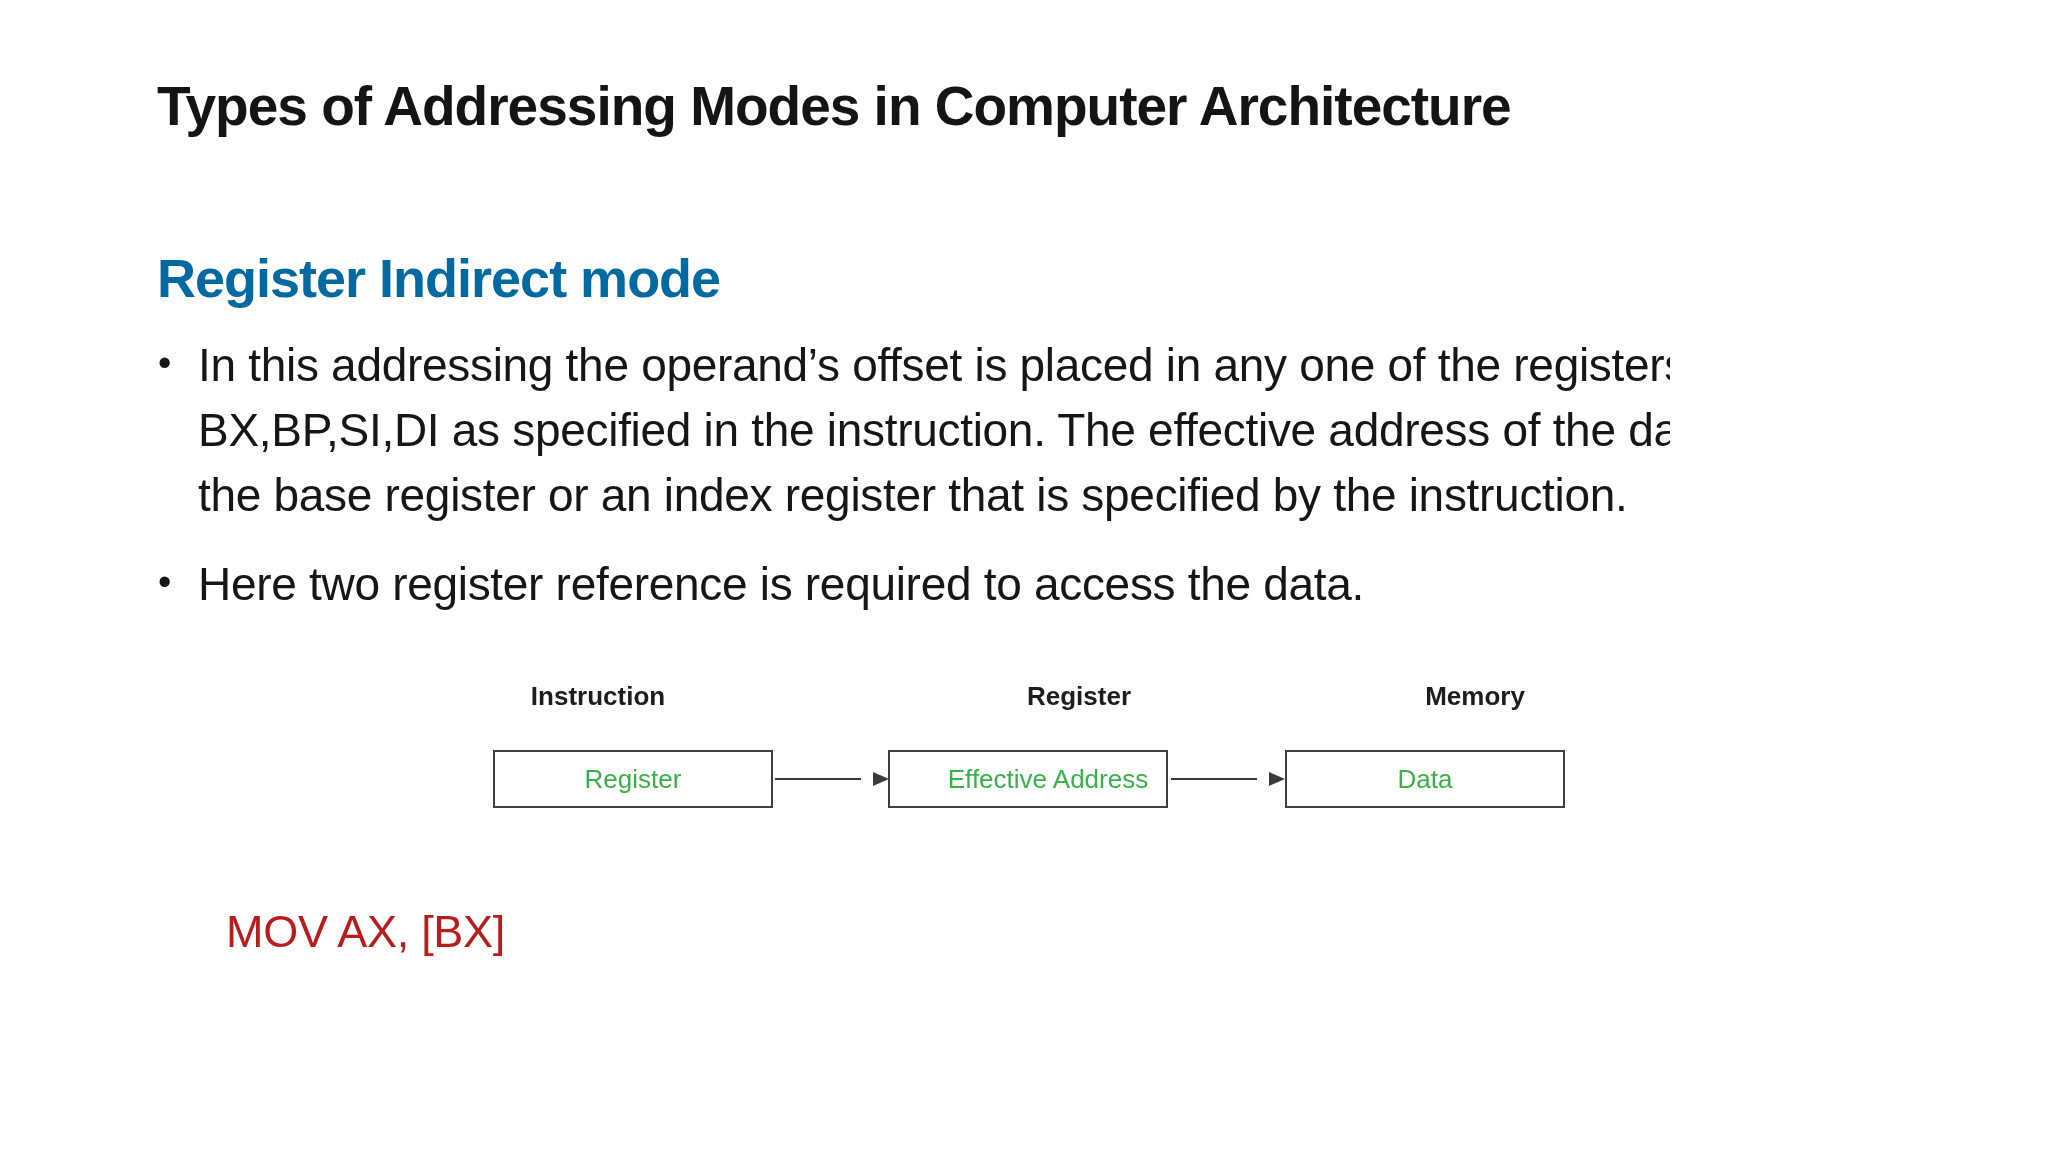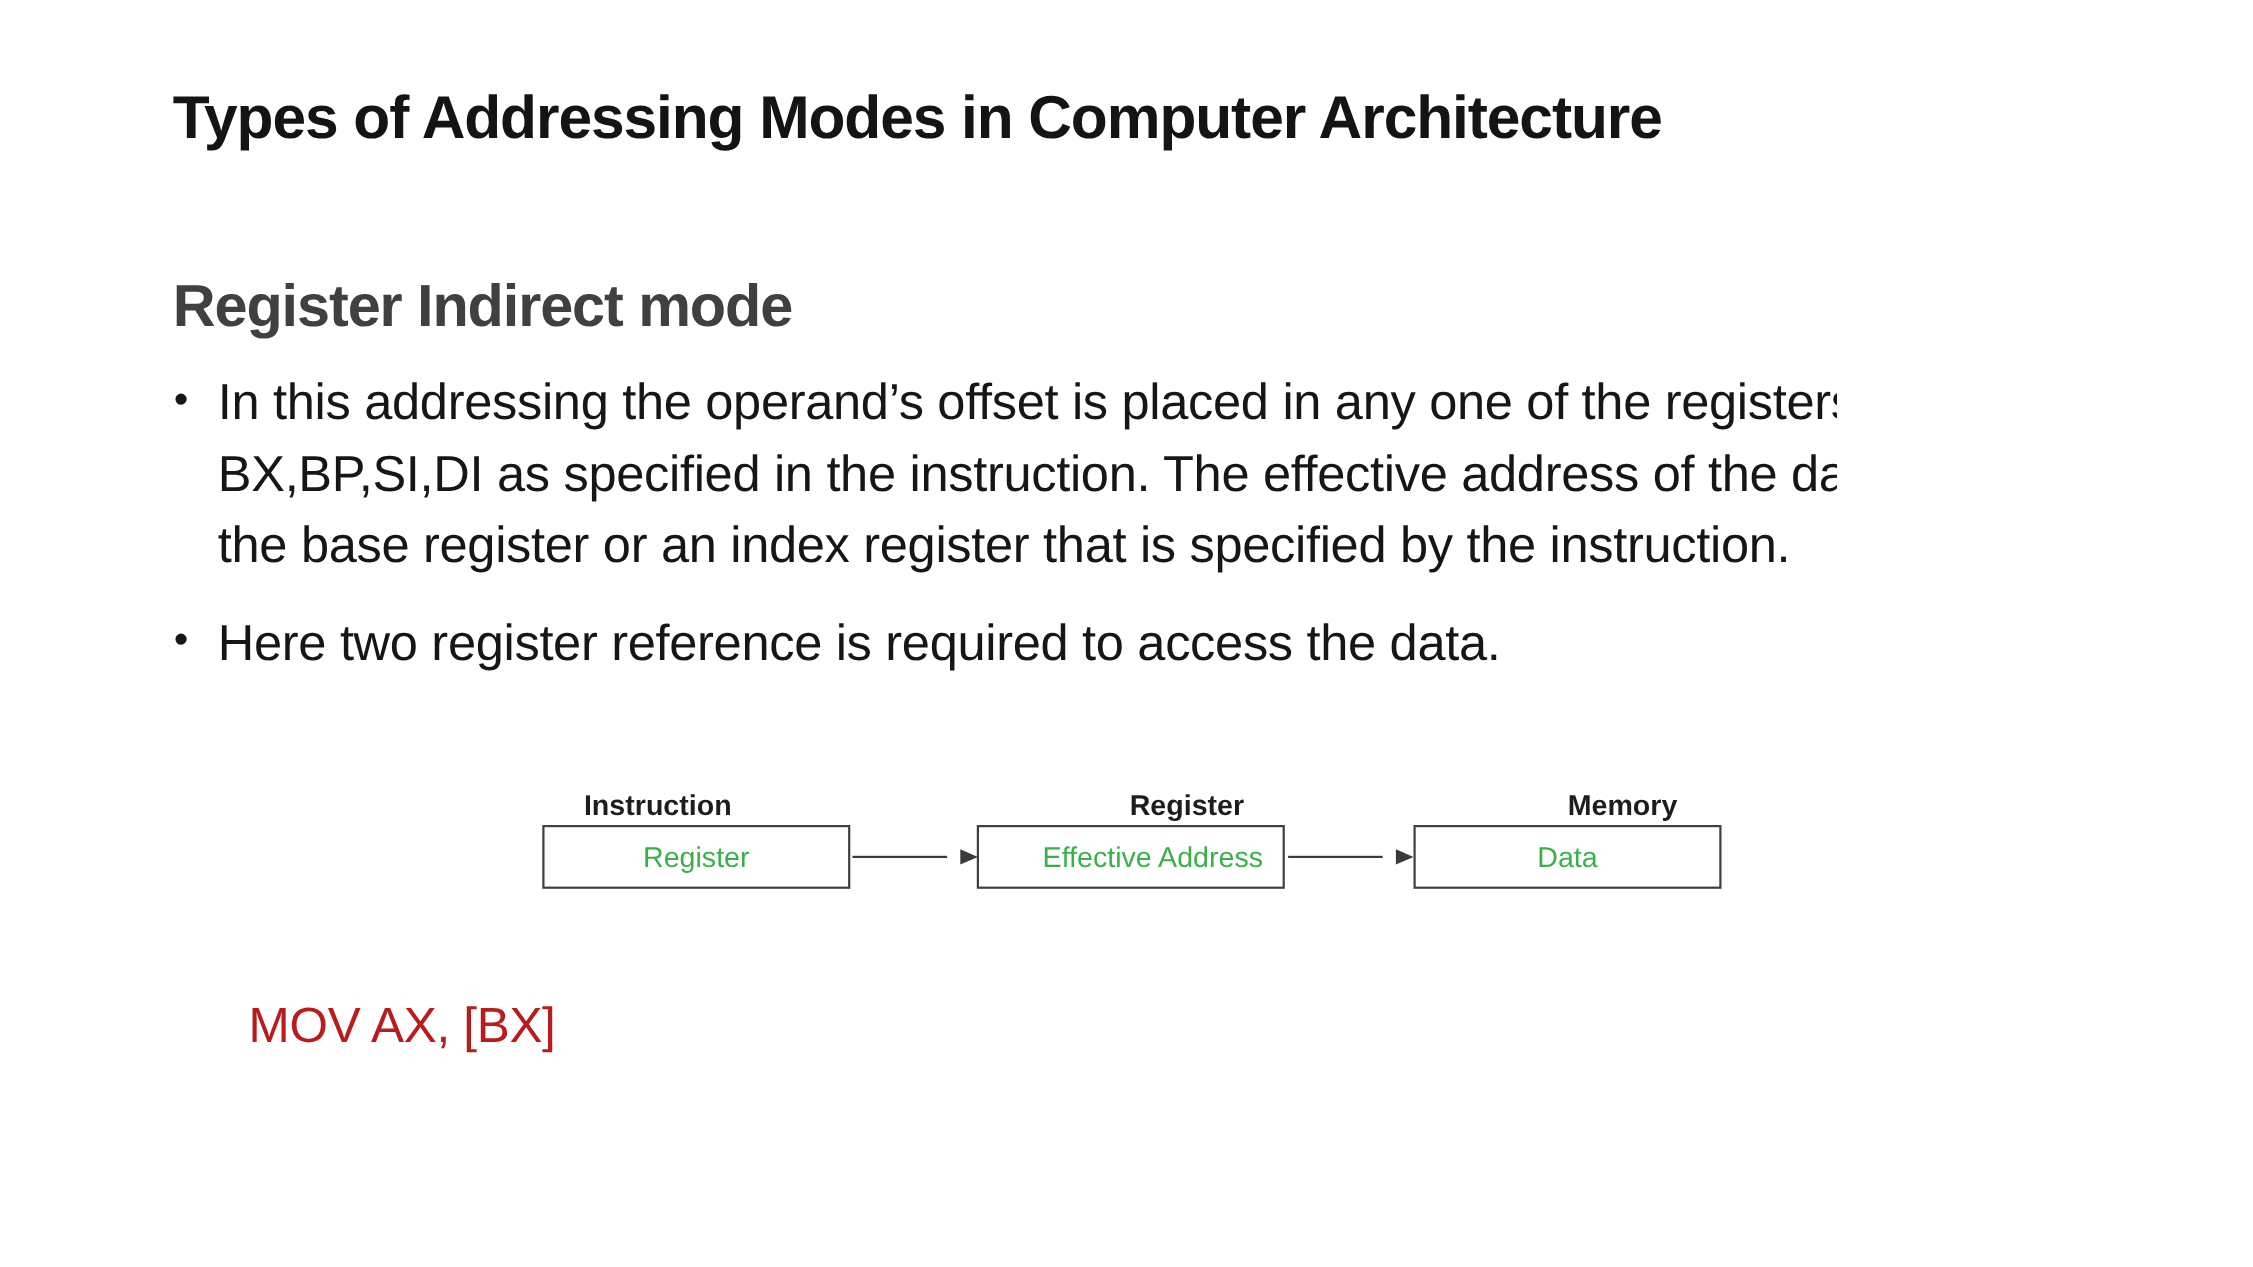--- a/index.html
+++ b/index.html
@@ -29,21 +29,21 @@
   }
   .heading {
     position: absolute;
     left: 157px;
     top: 247px;
     margin: 0;
     font-size: 54px;
     font-weight: 700;
     letter-spacing: -1px;
     white-space: nowrap;
-    color: #404040;
+    color: #0369a1;
   }
   .bullets {
     position: absolute;
     left: 158px;
     top: 333px;
     width: 1700px;
     margin: 0;
     padding: 0;
     list-style: none;
     font-size: 46px;
@@ -65,21 +65,21 @@
     font-size: 38px;
   }
   
   .diagram {
     position: absolute;
     left: 0;
     top: 0;
   }
   .dg-label {
     position: absolute;
-    top: 717px;
+    top: 681px;
     width: 280px;
     text-align: center;
     font-size: 26px;
     font-weight: 700;
     color: #1d1d1d;
   }
   .dg-label.c1 { left: 458px; }
   .dg-label.c2 { left: 939px; }
   .dg-label.c3 { left: 1335px; }
   .dg-box {

